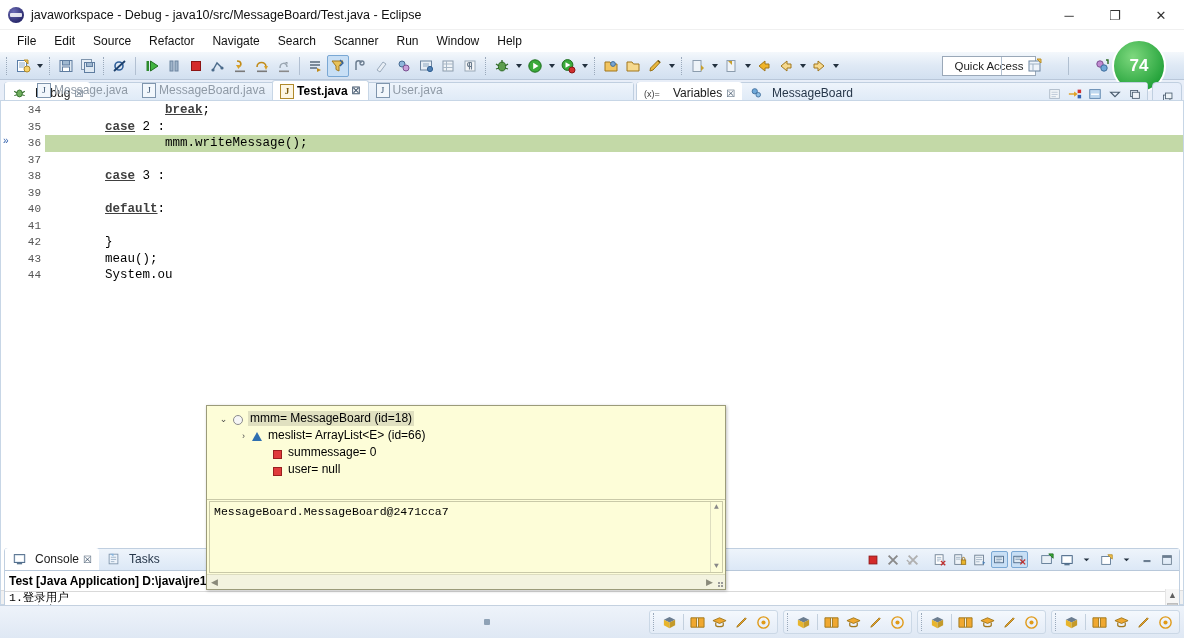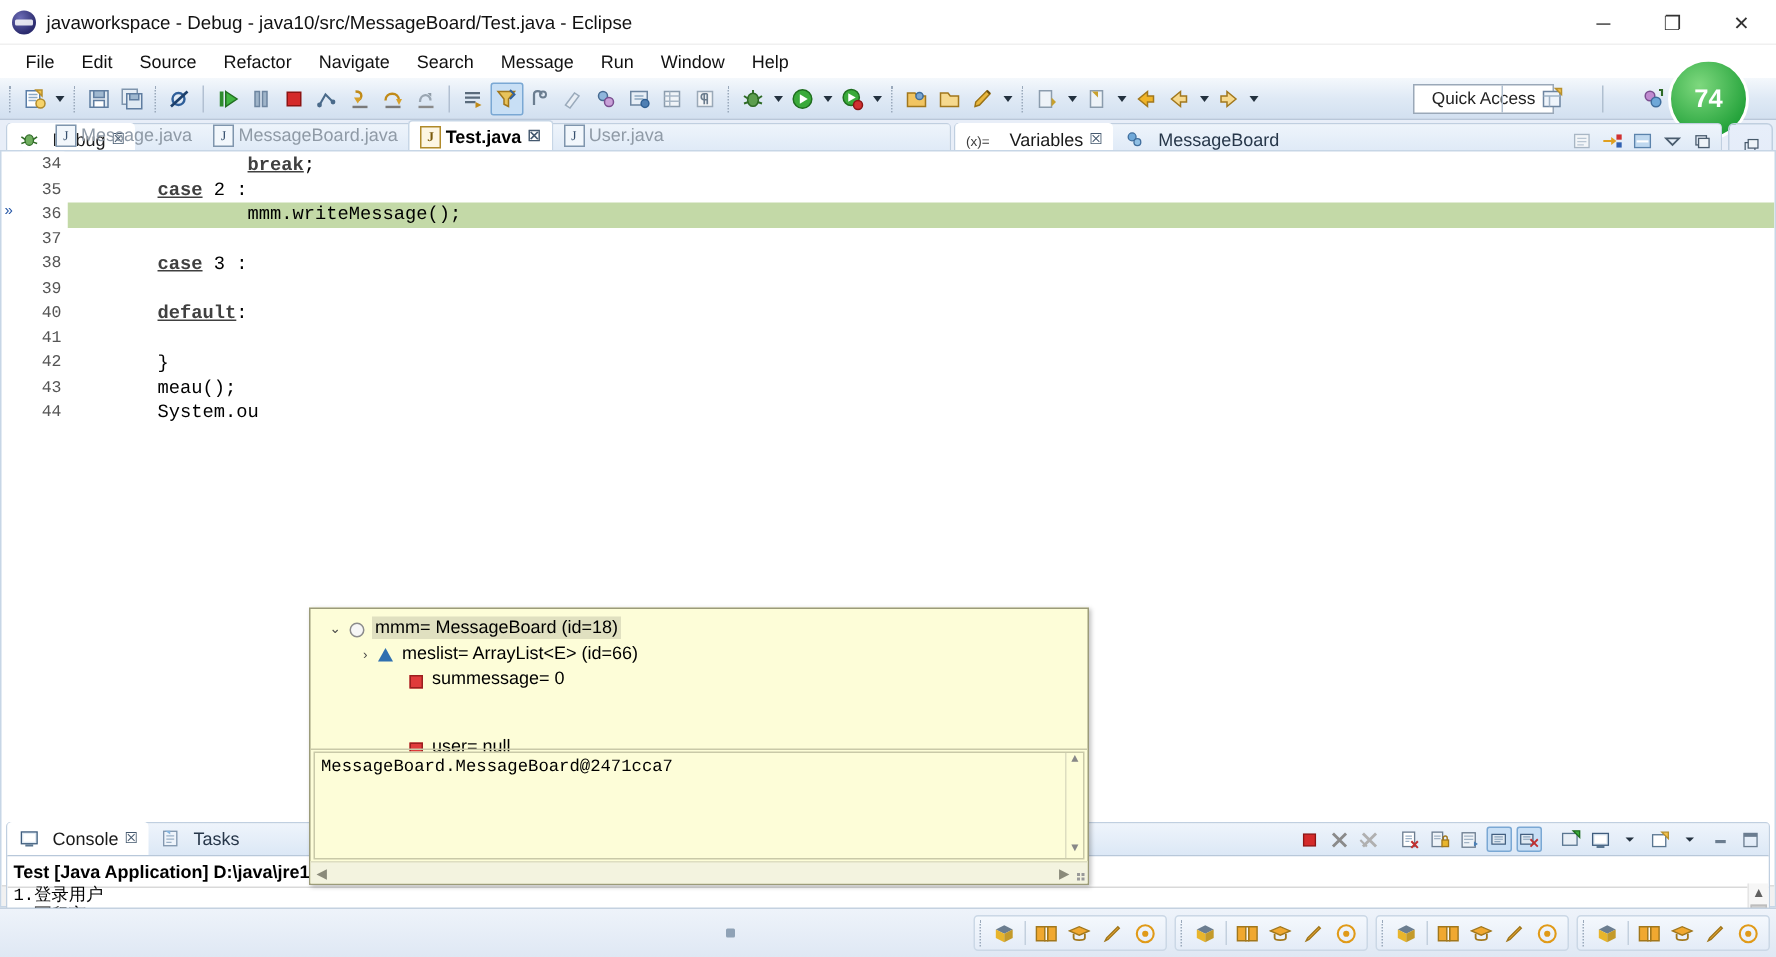--- a/index.html
+++ b/index.html
@@ -355,21 +355,21 @@
   </div>
 </div>
 
 <div class="menubar" id="menubar">
     <div class="menu-item">File</div>
     <div class="menu-item">Edit</div>
     <div class="menu-item">Source</div>
     <div class="menu-item">Refactor</div>
     <div class="menu-item">Navigate</div>
     <div class="menu-item">Search</div>
-    <div class="menu-item">Message</div>
+    <div class="menu-item">Scanner</div>
     <div class="menu-item">Run</div>
     <div class="menu-item">Window</div>
     <div class="menu-item">Help</div>
   </div>
 
 <div class="toolbar">
   <div class="tb-sep"></div>
   <div class="tbi">
     <svg width="16" height="16" viewBox="0 0 16 16">
         <rect x="2.5" y="2.5" width="9" height="11" fill="#fff" stroke="#5a7ea8"></rect>
@@ -1051,21 +1051,21 @@
         <div class="hp-row" style="padding-left: 28px;">
           <span class="twisty">›</span>
           <span class="ic-var-t"></span>
           <span class="node-label">meslist= ArrayList&lt;E&gt;  (id=66)</span>
         </div>
         <div class="hp-row" style="padding-left: 48px;">
           <span class="twisty"></span>
           <span class="ic-var-f"></span>
           <span class="node-label">summessage= 0</span>
         </div>
-        <div class="hp-row" style="padding-left: 48px; margin-top: 28px;">
+        <div class="hp-row" style="padding-left: 48px;">
           <span class="twisty"></span>
           <span class="ic-var-f"></span>
           <span class="node-label">user= null</span>
         </div>
       </div>
     <div class="hp-div"></div>
     <div class="hp-detail">
       <span>MessageBoard.MessageBoard@2471cca7</span>
       <div class="hp-vs">
         <div style="text-align:center;font-size:8px;color:#888;">▲</div>

